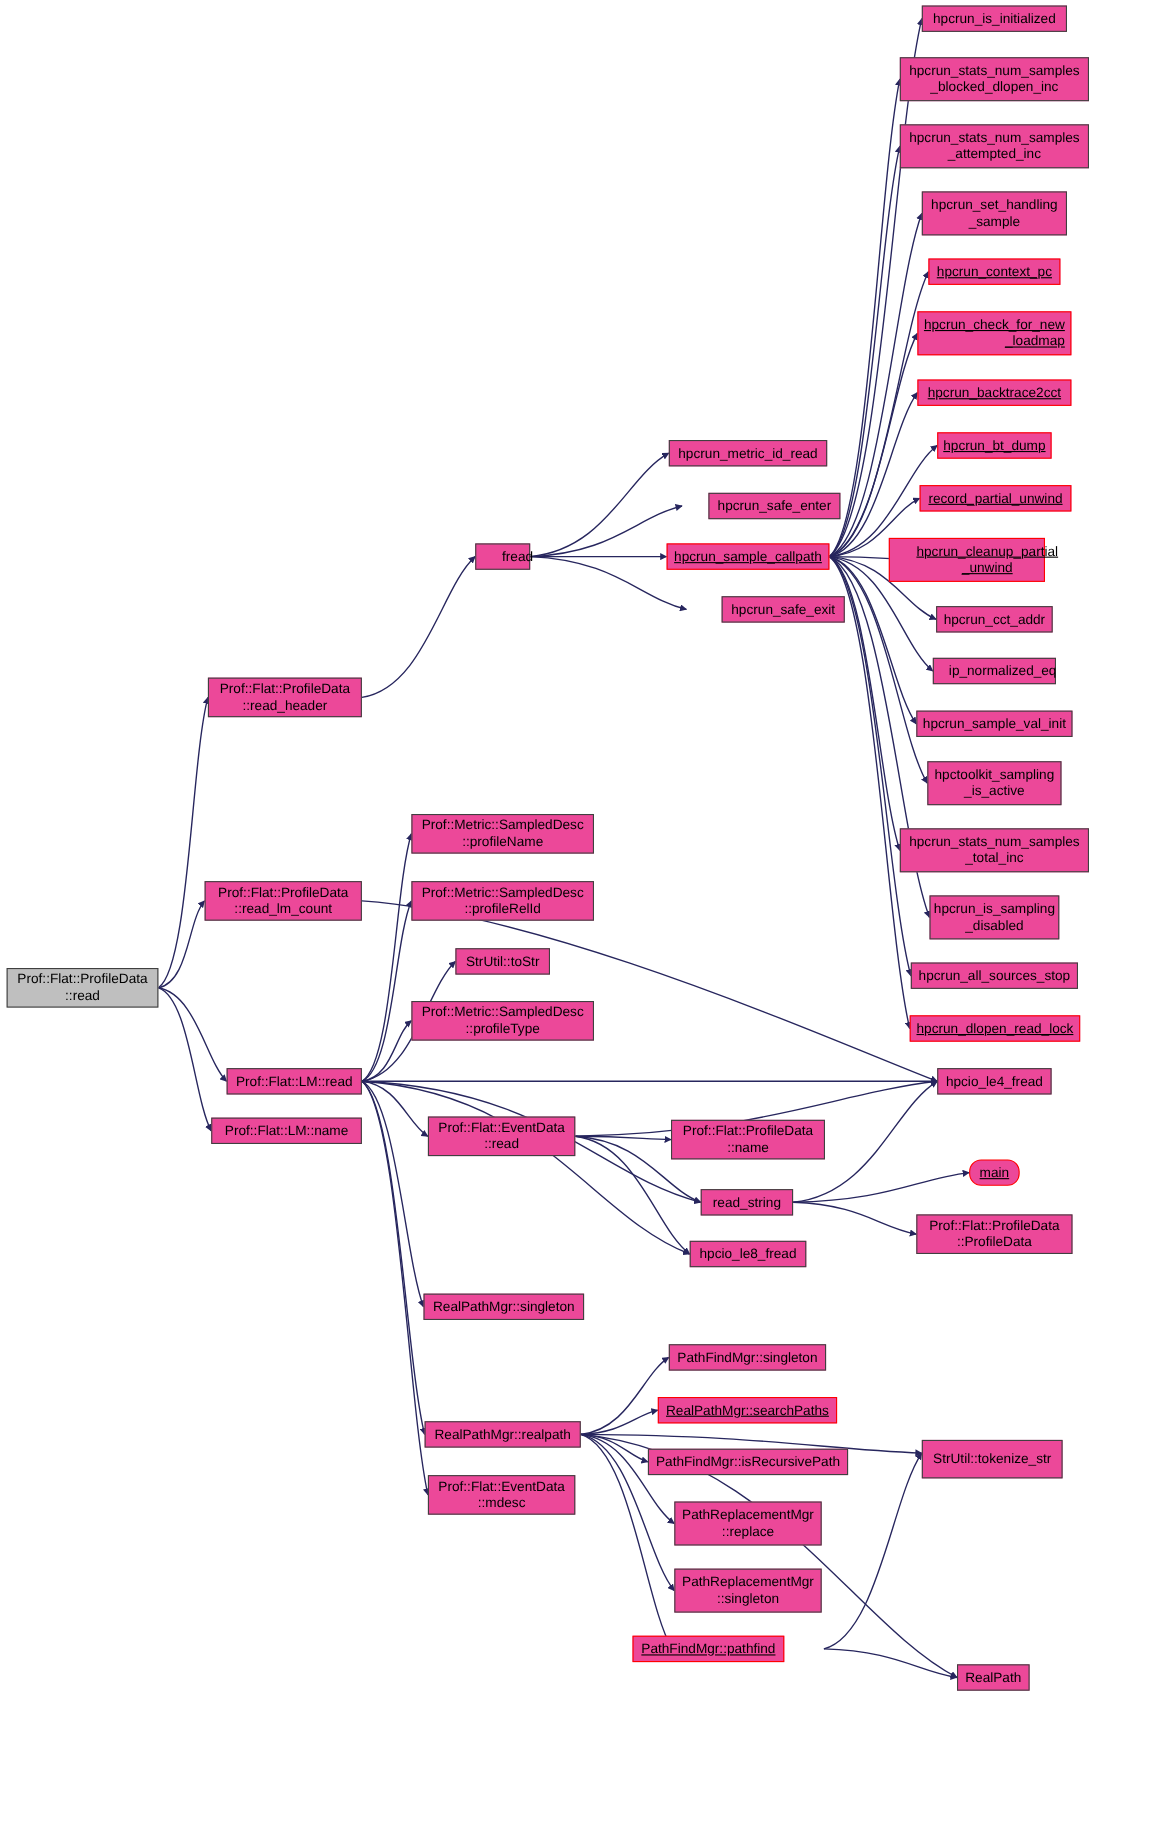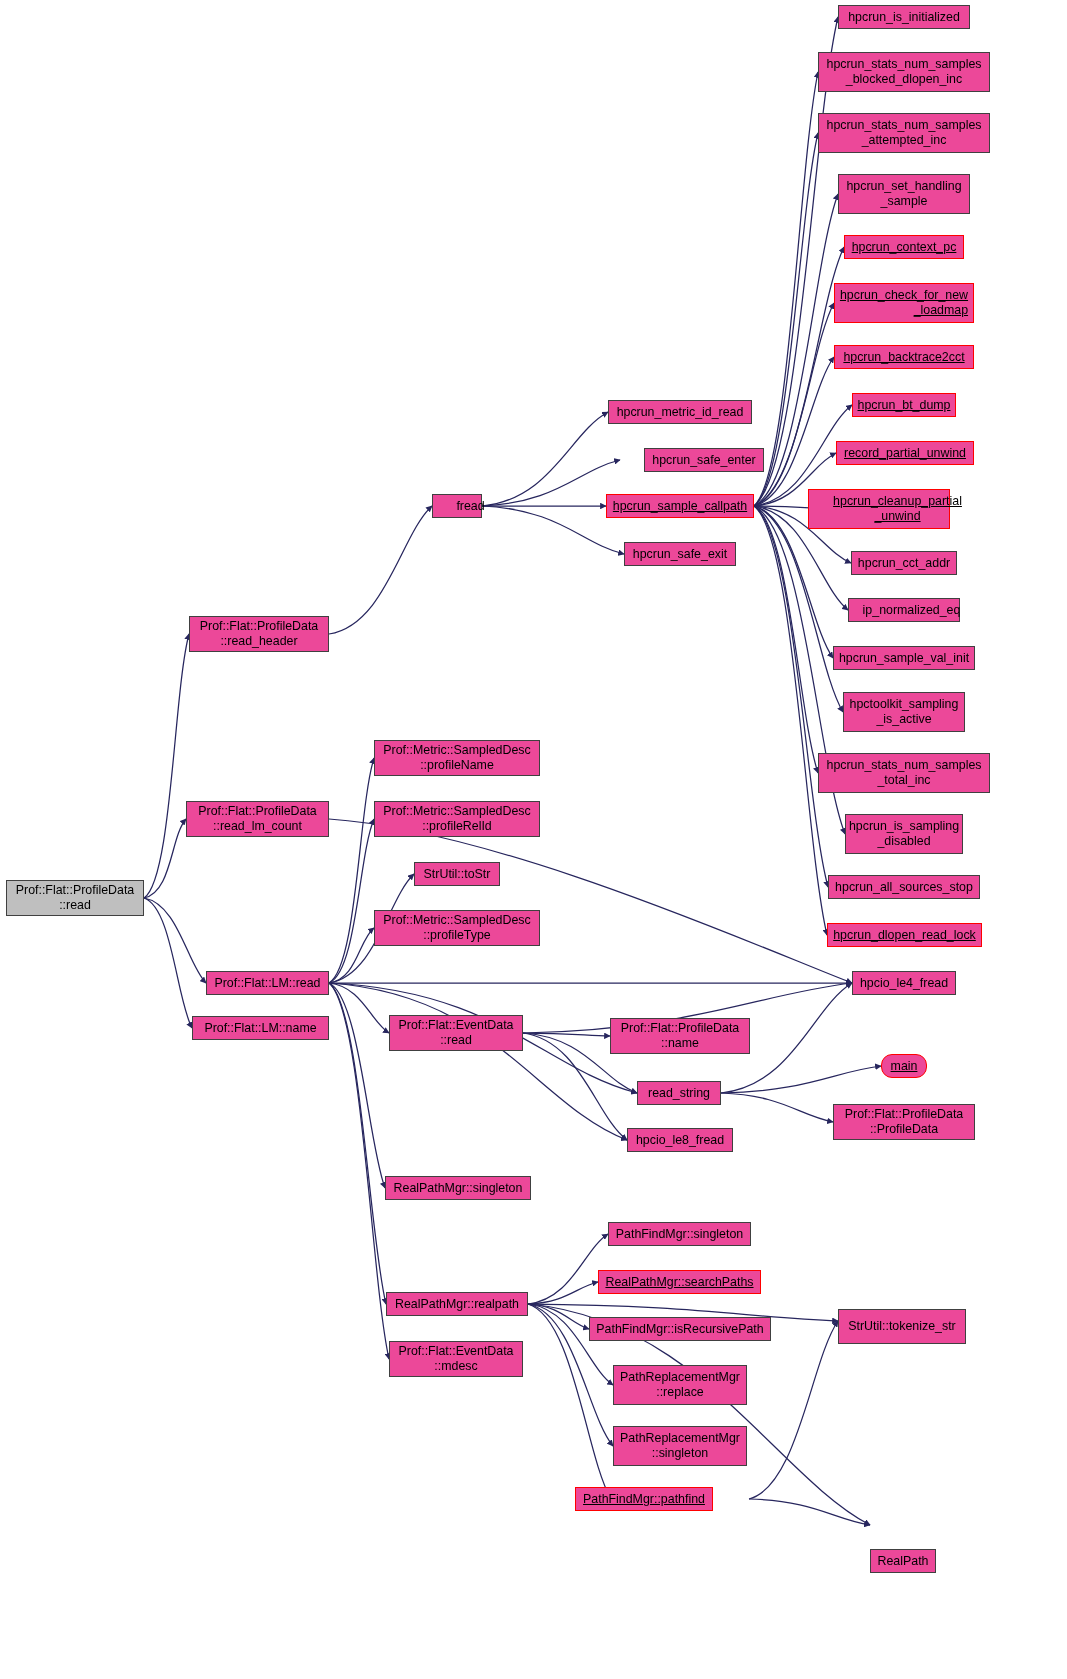--- a/index.html
+++ b/index.html
@@ -106,21 +106,21 @@
       <div class="node" style="left: 189px; top: 616px; width: 140px; height: 36px;">Prof::Flat::ProfileData
 ::read_header</div>
       <div class="node" style="left: 186px; top: 801px; width: 143px; height: 36px;">Prof::Flat::ProfileData
 ::read_lm_count</div>
       <div class="node" style="left: 206px; top: 971px; width: 123px; height: 24px;">Prof::Flat::LM::read</div>
       <div class="node" style="left: 192px; top: 1016px; width: 137px; height: 24px;">Prof::Flat::LM::name</div>
       <div class="node" style="left: 432px; top: 494px; width: 50px; height: 24px; padding-left: 30px;">fread</div>
       <div class="node" style="left: 608px; top: 400px; width: 144px; height: 24px;">hpcrun_metric_id_read</div>
       <div class="node" style="left: 620px; top: 448px; width: 120px; height: 24px; margin-left: 24px;">hpcrun_safe_enter</div>
       <div class="node red" style="left: 606px; top: 494px; width: 148px; height: 24px;">hpcrun_sample_callpath</div>
-      <div class="node" style="left: 624px; top: 542px; width: 112px; height: 24px;">hpcrun_safe_exit</div>
+      <div class="node" style="left: 656px; top: 542px; width: 112px; height: 24px;">hpcrun_safe_exit</div>
       <div class="node" style="left: 838px; top: 5px; width: 132px; height: 24px;">hpcrun_is_initialized</div>
       <div class="node" style="left: 818px; top: 52px; width: 172px; height: 40px;">hpcrun_stats_num_samples
 _blocked_dlopen_inc</div>
       <div class="node" style="left: 818px; top: 113px; width: 172px; height: 40px;">hpcrun_stats_num_samples
 _attempted_inc</div>
       <div class="node" style="left: 838px; top: 174px; width: 132px; height: 40px;">hpcrun_set_handling
 _sample</div>
       <div class="node red" style="left: 844px; top: 235px; width: 120px; height: 24px;">hpcrun_context_pc</div>
       <div class="node red" style="left: 834px; top: 283px; width: 140px; height: 40px; text-align: right;">hpcrun_check_for_new
 _loadmap</div>
@@ -163,15 +163,15 @@
       <div class="node" style="left: 386px; top: 1292px; width: 142px; height: 24px;">RealPathMgr::realpath</div>
       <div class="node" style="left: 589px; top: 1317px; width: 182px; height: 24px;">PathFindMgr::isRecursivePath</div>
       <div class="node" style="left: 613px; top: 1365px; width: 134px; height: 40px;">PathReplacementMgr
 ::replace</div>
       <div class="node" style="left: 613px; top: 1426px; width: 134px; height: 40px;">PathReplacementMgr
 ::singleton</div>
       <div class="node red" style="left: 575px; top: 1487px; width: 138px; height: 24px;">PathFindMgr::pathfind</div>
       <div class="node" style="left: 389px; top: 1341px; width: 134px; height: 36px;">Prof::Flat::EventData
 ::mdesc</div>
       <div class="node" style="left: 838px; top: 1309px; width: 128px; height: 35px;">StrUtil::tokenize_str</div>
-      <div class="node" style="left: 870px; top: 1513px; width: 66px; height: 24px; margin-top: 36px;">RealPath</div>
+      <div class="node" style="left: 870px; top: 1513px; width: 66px; height: 24px;">RealPath</div>
     </div>
 </div>
 
 </body></html>

